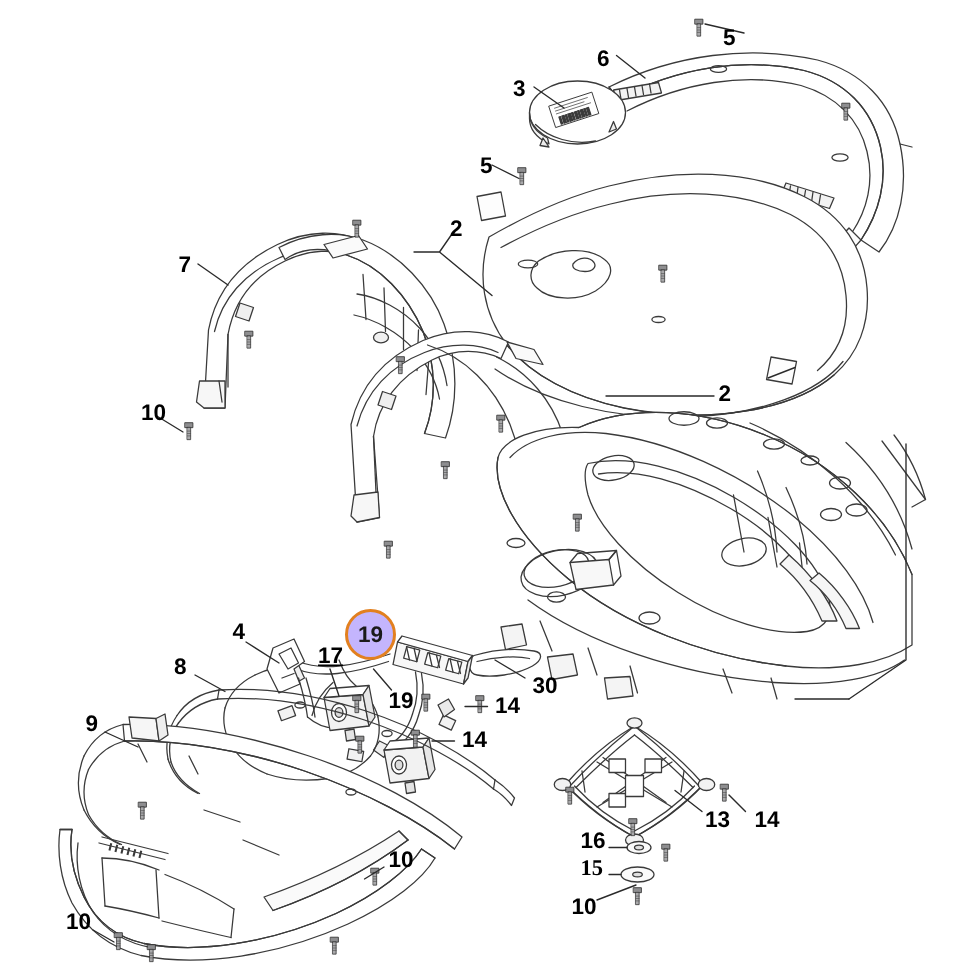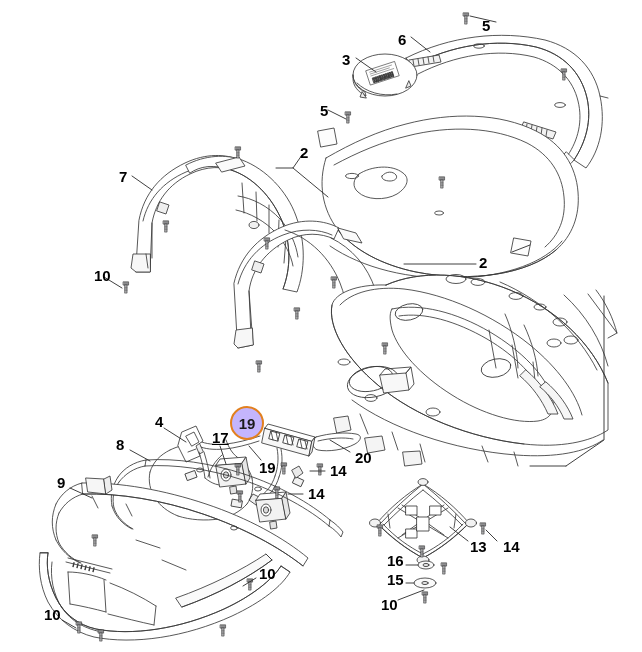--- a/index.html
+++ b/index.html
@@ -486,28 +486,28 @@
   <div class="callout-label" style="left:398px; top:32px;">6</div>
   <div class="callout-label" style="left:342px; top:52px;">3</div>
   <div class="callout-label" style="left:320px; top:103px;">5</div>
   <div class="callout-label" style="left:300px; top:145px;">2</div>
   <div class="callout-label" style="left:119px; top:169px;">7</div>
   <div class="callout-label" style="left:479px; top:255px;">2</div>
   <div class="callout-label" style="left:94px;  top:268px;">10</div>
   <div class="callout-label" style="left:155px; top:414px;">4</div>
   <div class="callout-label" style="left:116px; top:437px;">8</div>
   <div class="callout-label" style="left:212px; top:430px;text-decoration:underline;">17</div>
-  <div class="callout-label" style="left:355px; top:450px;">20</div>
+  <div class="callout-label" style="left:355px; top:450px;">30</div>
   <div class="callout-label" style="left:259px; top:460px;">19</div>
   <div class="callout-label" style="left:330px; top:463px;">14</div>
   <div class="callout-label" style="left:57px;  top:475px;">9</div>
   <div class="callout-label" style="left:308px; top:486px;">14</div>
   <div class="callout-label" style="left:470px; top:539px;text-align:center;">13</div>
   <div class="callout-label" style="left:503px; top:539px;">14</div>
   <div class="callout-label" style="left:259px; top:566px;">10</div>
   <div class="callout-label" style="left:387px; top:553px;">16</div>
-  <div class="callout-label" style="left:387px; top:572px;">15</div>
+  <div class="callout-label" style="left:387px; top:572px;font-family:Liberation Serif, serif;">15</div>
   <div class="callout-label" style="left:381px; top:597px;">10</div>
   <div class="callout-label" style="left:44px;  top:607px;">10</div>
 
   <div class="highlight-badge" style="left:230px; top:406px;">19</div>
 
 </div>
 
 </body></html>

